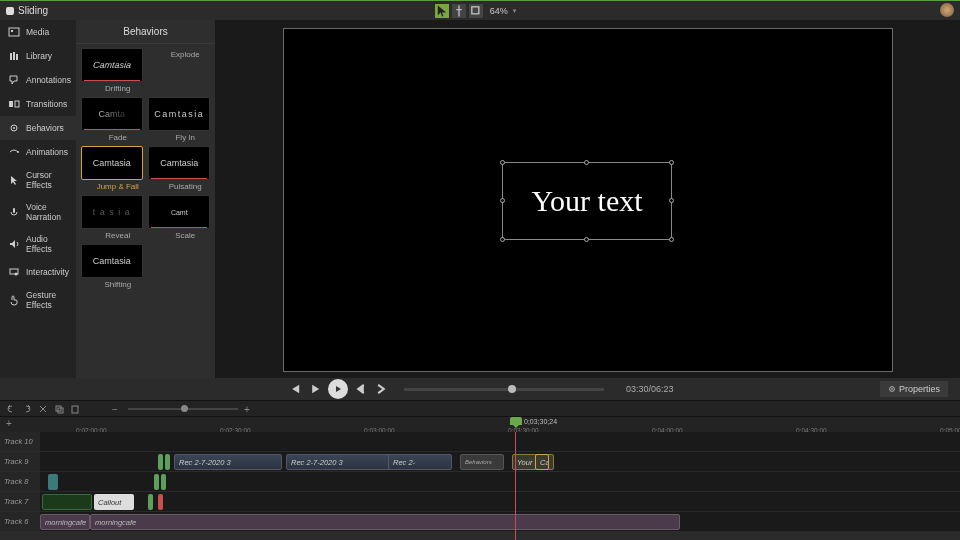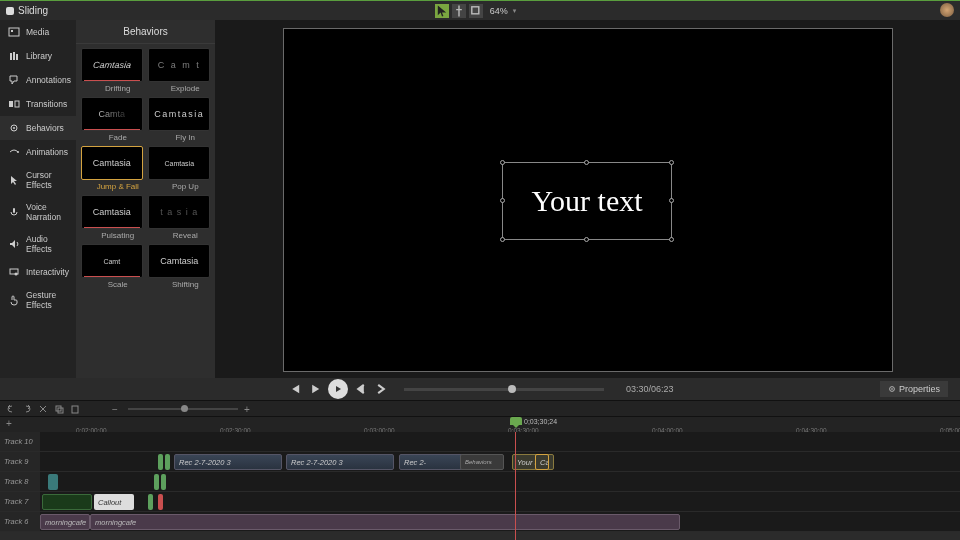--- a/index.html
+++ b/index.html
@@ -230,49 +230,40 @@
     <div class="panel-header">Behaviors</div>
     <div class="behaviors-grid">
       <div class="behavior-tile">
           <div class="behavior-thumb">
             <span style="font-style:italic;transform:skew(-6deg)">Camtasia</span>
             <div class="underline-bar"></div>
           </div>
           <div class="behavior-label">Drifting</div>
         </div>
       <div class="behavior-tile">
-          <div class="behavior-thumb">
-            <span style="letter-spacing:2px;opacity:.6">C a m t</span>
-          </div>
           <div class="behavior-label">Explode</div>
         </div>
       <div class="behavior-tile">
           <div class="behavior-thumb">
             <span style="background:linear-gradient(90deg,#ccc,#333);-webkit-background-clip:text;color:transparent">Camta</span>
             <div class="underline-bar"></div>
           </div>
           <div class="behavior-label">Fade</div>
         </div>
       <div class="behavior-tile">
           <div class="behavior-thumb">
             <span style="letter-spacing:1.5px">Camtasia</span>
           </div>
           <div class="behavior-label">Fly In</div>
         </div>
       <div class="behavior-tile selected">
           <div class="behavior-thumb">
             <span>Camtasia</span>
           </div>
           <div class="behavior-label">Jump &amp; Fall</div>
-        </div>
-      <div class="behavior-tile">
-          <div class="behavior-thumb">
-            <span style="font-size:7px">Camtasia</span>
-          </div>
-          <div class="behavior-label">Pop Up</div>
         </div>
       <div class="behavior-tile">
           <div class="behavior-thumb">
             <span>Camtasia</span>
             <div class="underline-bar"></div>
           </div>
           <div class="behavior-label">Pulsating</div>
         </div>
       <div class="behavior-tile">
           <div class="behavior-thumb">
@@ -409,21 +400,21 @@
     <div class="track-label">Track 9</div>
     <div class="track-content">
       <div class="clip clip-marker" style="left:118px"></div>
       <div class="clip clip-marker" style="left:125px"></div>
       <div class="clip clip-video" style="left:134px;width:108px">
           <span>Rec 2-7-2020 3</span>
         </div>
       <div class="clip clip-video" style="left:246px;width:108px">
           <span>Rec 2-7-2020 3</span>
         </div>
-      <div class="clip clip-video" style="left:359px;width:64px">
+      <div class="clip clip-video" style="left:348px;width:64px">
           <span>Rec 2-</span>
         </div>
       <div class="clip" style="left:420px;width:44px;background:#3a3a3a;border:1px solid #555;font-size:6px">
           <span>Behaviors</span>
         </div>
       <div class="clip clip-text" style="left:472px;width:42px">
           <span>Your text</span>
         </div>
       <div class="clip clip-text" style="left:495px;width:14px;border-color:#d4a340">
           <span>Call</span>

